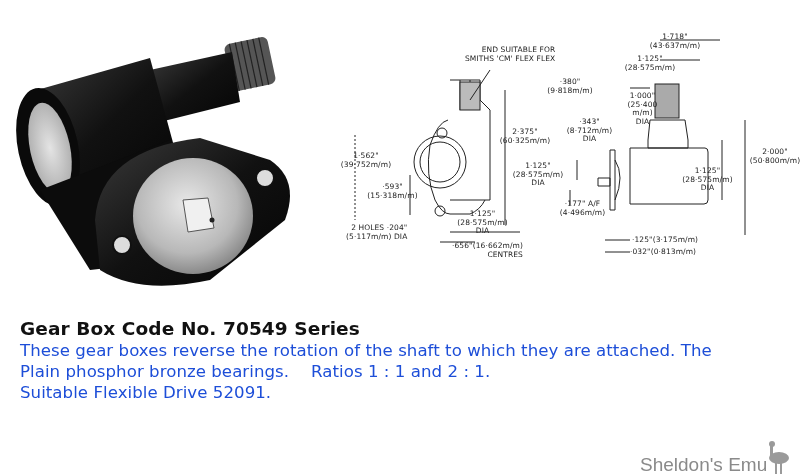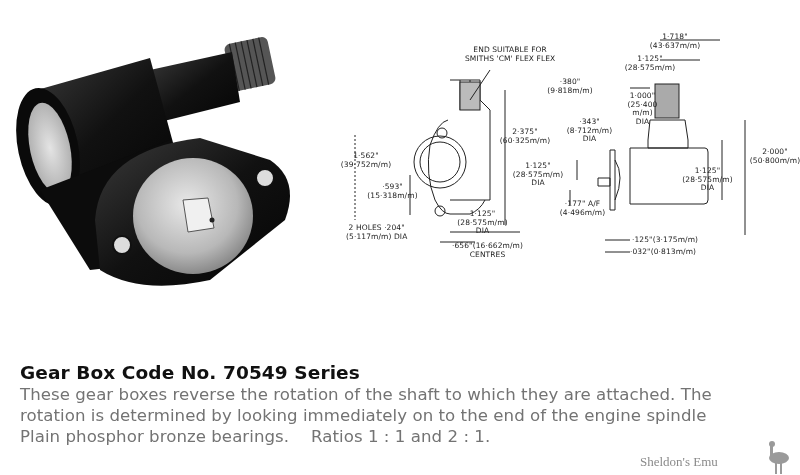--- a/index.html
+++ b/index.html
@@ -3,28 +3,28 @@
   <meta charset="utf-8">
   <style>
     html, body { margin: 0; padding: 0; }
     body {
       width: 800px; height: 475px; background: #ffffff; position: relative; overflow: hidden;
       font-family: "DejaVu Sans", sans-serif; color: #111;
     }
     .photo { position: absolute; left: 0; top: 30px; width: 300px; height: 260px; }
     .drawing { position: absolute; left: 330px; top: 0; width: 470px; height: 300px; }
     .dim { position: absolute; font-family: "DejaVu Sans", sans-serif; font-size: 7.5px; line-height: 8.5px; color: #222; text-align: center; white-space: nowrap; letter-spacing: 0.1px; }
-    .dim.left { text-align: center; }
-    .text-block { position: absolute; left: 20px; top: 318px; width: 780px; margin-top: 44px; }
+    .dim.left { text-align: right; }
+    .text-block { position: absolute; left: 20px; top: 318px; width: 780px; }
     .heading { font-family: "DejaVu Sans", sans-serif; font-weight: bold; font-size: 18.5px; line-height: 22px; color: #111; letter-spacing: 0.1px; margin: 0; }
-    .para { font-family: "DejaVu Sans", sans-serif; font-size: 16.6px; line-height: 21px; color: #737373; margin: 0; letter-spacing: 0.05px; }
+    .para { font-family: "DejaVu Sans", sans-serif; font-size: 16.6px; line-height: 21px; color: #1d4ed8; margin: 0; letter-spacing: 0.05px; }
     .line { display: block; white-space: nowrap; }
     .ratios { margin-left: 22px; }
     .watermark { position: absolute; left: 640px; top: 440px; width: 160px; height: 35px; }
-    .watermark-text { position: absolute; left: 0; top: 14px; font-family: Liberation Serif, serif; font-size: 13px; color: #8a8a8a; }
+    .watermark-text { position: absolute; left: 0; top: 14px; font-family: Liberation Sans, sans-serif; font-size: 19px; color: #8a8a8a; }
     .emu { position: absolute; left: 122px; top: 0; }
   </style>
 </head>
 <body>
 
 <div class="photo">
   <svg width="300" height="260" viewBox="0 0 300 260">
     <defs>
       <linearGradient id="body" x1="0" y1="0" x2="1" y2="1">
         <stop offset="0" stop-color="#3a3a3a"></stop>
@@ -187,22 +187,22 @@
   </div>
   <div class="dim left" style="left:300px;top:248px;">
     <span class="line">·032"(0·813m/m)</span>
   </div>
 </div>
 
 <div class="text-block">
   <h1 class="heading">Gear Box Code No. 70549 Series</h1>
   <p class="para">
     <span class="line">These gear boxes reverse the rotation of the shaft to which they are attached. The</span>
-    <span class="line">rotation is determined by looking immediately on to the end of the engine spindle</span>
     <span class="line"><span>Plain phosphor bronze bearings.</span><span class="ratios">Ratios 1 : 1 and 2 : 1.</span></span>
+    <span class="line">Suitable Flexible Drive 52091.</span>
   </p>
 </div>
 
 <div class="watermark">
   <span class="watermark-text">Sheldon's Emu</span>
   <svg class="emu" width="30" height="35" viewBox="0 0 30 35">
     <g fill="#9a9a9a">
       <circle cx="10" cy="4" r="3"></circle>
       <rect x="8" y="4" width="3" height="12"></rect>
       <ellipse cx="17" cy="18" rx="10" ry="6"></ellipse>

